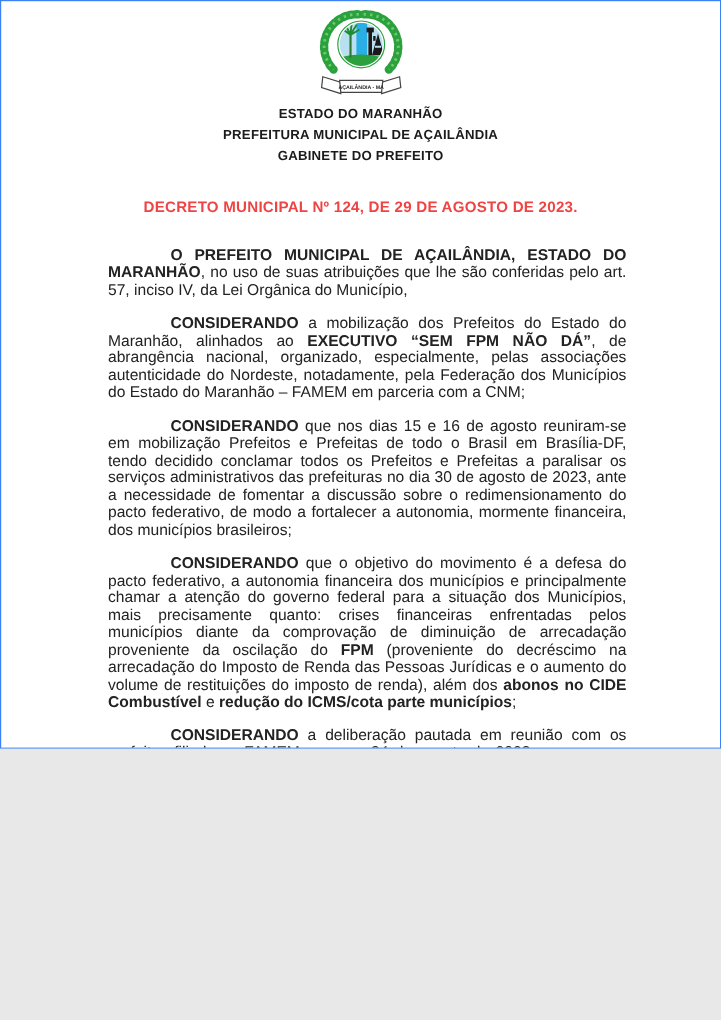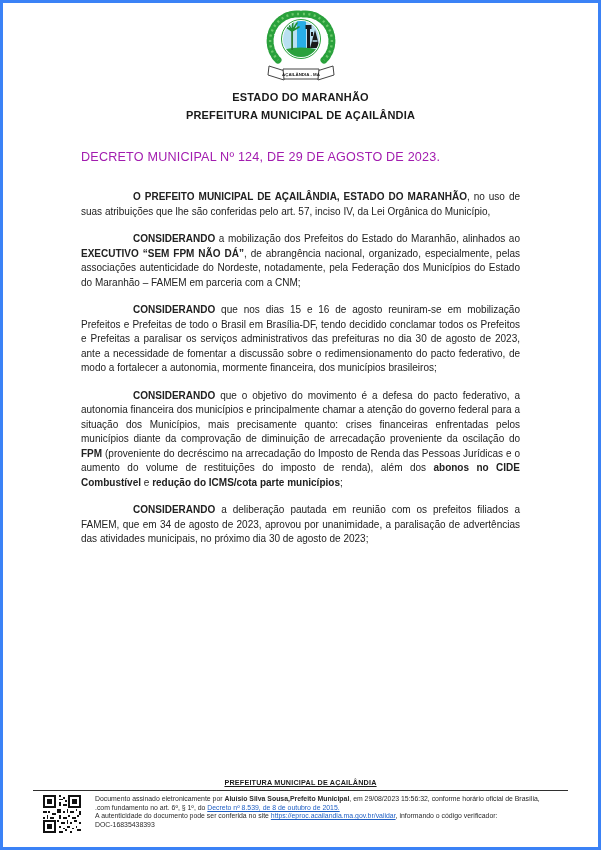--- a/index.html
+++ b/index.html
@@ -1,47 +1,47 @@
 <!DOCTYPE html>
 <html lang="pt"><head>
 <meta charset="utf-8">
 <style>
   html,body { margin:0; padding:0; background:#e8e8e8; }
   .page {
     position: relative;
-    width: 601px; height: 850px;
+    width: 601px; height: 624px;
     margin: 0 auto;
     background: #ffffff;
-    border: 3px solid #3b82f6;
+    border: 1px solid #3b82f6;
     box-sizing: border-box;
     font-family: "Liberation Sans", "DejaVu Sans", sans-serif;
     color: #1e1e1e;
     overflow: hidden;
   }
   .header { text-align: center; padding-top: 7px; }
   .emblem { display: block; margin: 0 auto; }
   .header-lines { margin-top: 5px; }
   .header-line {
     font-weight: bold; font-size: 11px; line-height: 17.5px;
     letter-spacing: 0.2px; color: #1b1b1b;
   }
   .doc-title {
-    margin: 26px 0 0 0; 
-    font-size: 12.6px; font-weight: normal; letter-spacing: 0.2px; color: #a21caf;
+    margin: 26px 0 0 0; text-align: center;
+    font-size: 12.6px; font-weight: bold; letter-spacing: 0.2px; color: #ef4444;
   }
   .content { padding: 0 78px; }
   .ementa {
     margin: 41px 0 0 222px;
     font-weight: bold; font-size: 11.2px; line-height: 19.5px;
     text-align: justify; color: #1b1b1b;
   }
   .body-text { margin-top: 26px; }
   .body-text p {
-    margin: 0 0 13px 0;
-    font-size: 10px; line-height: 14.5px;
+    margin: 0 0 13px 11px;
+    font-size: 13px; line-height: 14.5px;
     text-align: justify; text-indent: 52px; color: #222;
   }
   .b { font-weight: bold; }
   .footer { position: absolute; left: 0; right: 0; top: 768px; }
   .footer-rule-row {
     margin: 0 30px; text-align: center;
     border-bottom: 1.4px solid #2f2f2f;
     padding-bottom: 1px;
   }
   .footer-title {
@@ -91,20 +91,21 @@
       </g>
 
       <path d="M 14,56 L 30,61 29,70 13,65 Z" fill="#ffffff" stroke="#444" stroke-width="1"></path>
       <path d="M 78,56 L 62,61 63,70 79,65 Z" fill="#ffffff" stroke="#444" stroke-width="1"></path>
       <path d="M 28,59 L 64,59 63,69 29,69 Z" fill="#ffffff" stroke="#444" stroke-width="1"></path>
       <text x="46" y="66" text-anchor="middle" font-size="4.4" font-weight="bold" fill="#222">AÇAILÂNDIA - MA</text>
     </svg>
     <div class="header-lines">
       <div class="header-line">ESTADO DO MARANHÃO</div>
       <div class="header-line">PREFEITURA MUNICIPAL DE AÇAILÂNDIA</div>
+      <div class="header-line">GABINETE DO PREFEITO</div>
     </div>
   </div>
 
   <div class="content">
     <h1 class="doc-title">DECRETO MUNICIPAL Nº 124, DE 29 DE AGOSTO DE 2023.</h1>
     <div class="body-text">
       <p><span class="b">O PREFEITO MUNICIPAL DE AÇAILÂNDIA, ESTADO DO MARANHÃO</span><span>, no uso de suas atribuições que lhe são conferidas pelo art. 57, inciso IV, da Lei Orgânica do Município,</span></p>
       <p><span class="b">CONSIDERANDO</span><span> a mobilização dos Prefeitos do Estado do Maranhão, alinhados ao </span><span class="b">EXECUTIVO “SEM FPM NÃO DÁ”</span><span>, de abrangência nacional, organizado, especialmente, pelas associações autenticidade do Nordeste, notadamente, pela Federação dos Municípios do Estado do Maranhão – FAMEM em parceria com a CNM;</span></p>
       <p><span class="b">CONSIDERANDO</span><span> que nos dias 15 e 16 de agosto reuniram-se em mobilização Prefeitos e Prefeitas de todo o Brasil em Brasília-DF, tendo decidido conclamar todos os Prefeitos e Prefeitas a paralisar os serviços administrativos das prefeituras no dia 30 de agosto de 2023, ante a necessidade de fomentar a discussão sobre o redimensionamento do pacto federativo, de modo a fortalecer a autonomia, mormente financeira, dos municípios brasileiros;</span></p>
       <p><span class="b">CONSIDERANDO</span><span> que o objetivo do movimento é a defesa do pacto federativo, a autonomia financeira dos municípios e principalmente chamar a atenção do governo federal para a situação dos Municípios, mais precisamente quanto: crises financeiras enfrentadas pelos municípios diante da comprovação de diminuição de arrecadação proveniente da oscilação do </span><span class="b">FPM</span><span> (proveniente do decréscimo na arrecadação do Imposto de Renda das Pessoas Jurídicas e o aumento do volume de restituições do imposto de renda), além dos </span><span class="b">abonos no CIDE Combustível</span><span> e </span><span class="b">redução do ICMS/cota parte municípios</span><span>;</span></p>

